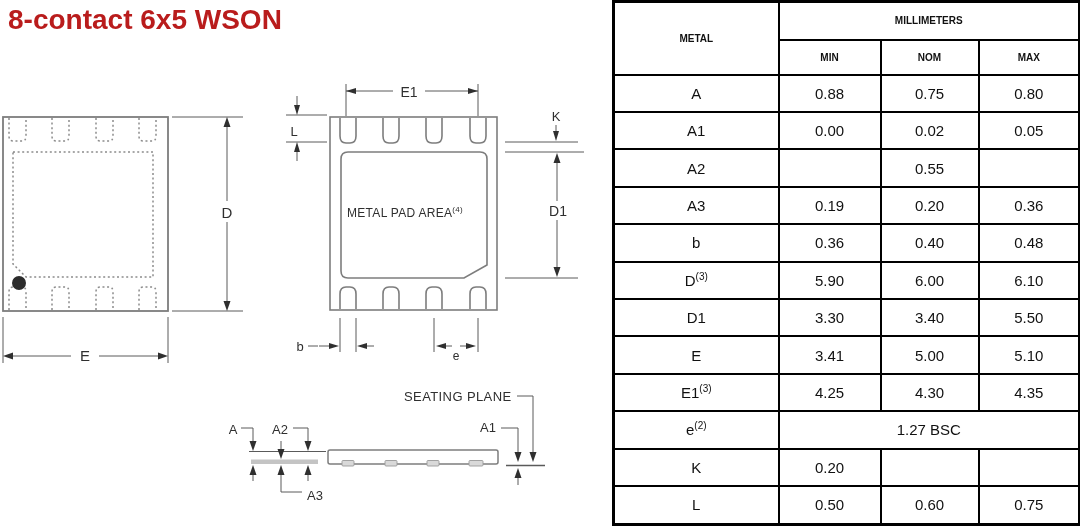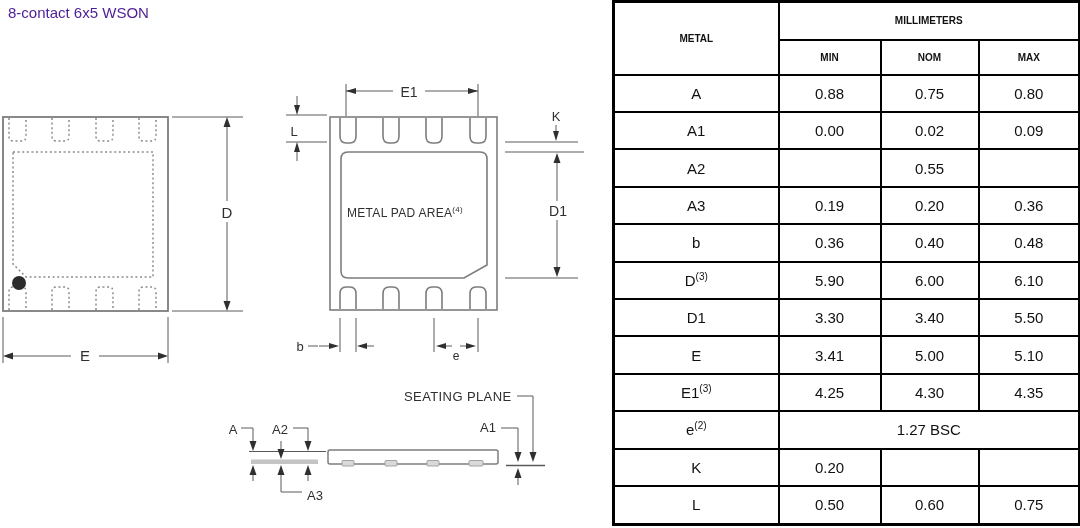--- a/index.html
+++ b/index.html
@@ -1,18 +1,18 @@
 <!DOCTYPE html>
 <html><head>
 <meta charset="utf-8">
 <style>
   html,body{margin:0;padding:0;background:#fff;}
   .page{position:relative;width:1080px;height:528px;background:#fff;overflow:hidden;
         font-family:"Liberation Sans",sans-serif;}
-  .title{position:absolute;left:8px;top:4px;font-size:15px;font-weight:normal;color:#4c1d95;}
+  .title{position:absolute;left:8px;top:4px;font-size:28px;font-weight:bold;color:#b91c1c;}
   .drawing{position:absolute;left:0;top:0;width:612px;height:528px;}
   .table-wrap{position:absolute;left:612px;top:0;width:468px;height:528px;}
   table.dims{border-collapse:collapse;table-layout:fixed;width:466px;height:526px;
              border:3px solid #000;font-size:15px;color:#111;}
   table.dims th,table.dims td{border:2px solid #000;text-align:center;vertical-align:middle;
              padding:0;overflow:hidden;}
   table.dims th{font-weight:bold;font-size:10px;}
   col.c-sym{width:165px;} col.c-min{width:102px;} col.c-nom{width:98px;} col.c-max{width:101px;}
   tr.h1{height:38px;} tr.h2{height:35px;}
   td sup{font-size:10px;line-height:0;}
@@ -224,21 +224,21 @@
           <tr>
             <td>A</td>
             <td>0.88</td>
             <td>0.75</td>
             <td>0.80</td>
           </tr>
           <tr>
             <td>A1</td>
             <td>0.00</td>
             <td>0.02</td>
-            <td>0.09</td>
+            <td>0.05</td>
           </tr>
           <tr>
             <td>A2</td>
             <td></td>
             <td>0.55</td>
             <td></td>
           </tr>
           <tr>
             <td>A3</td>
             <td>0.19</td>

